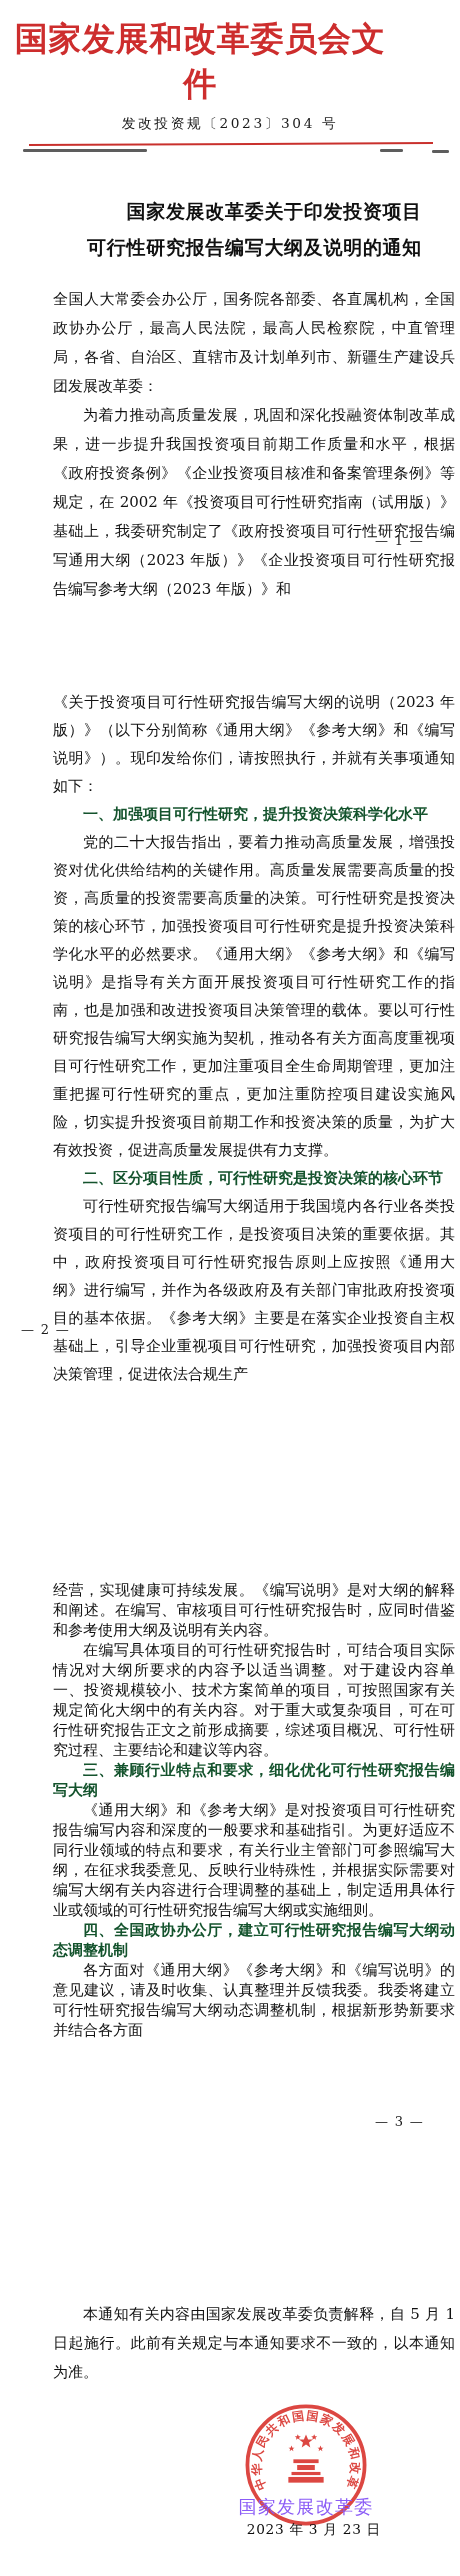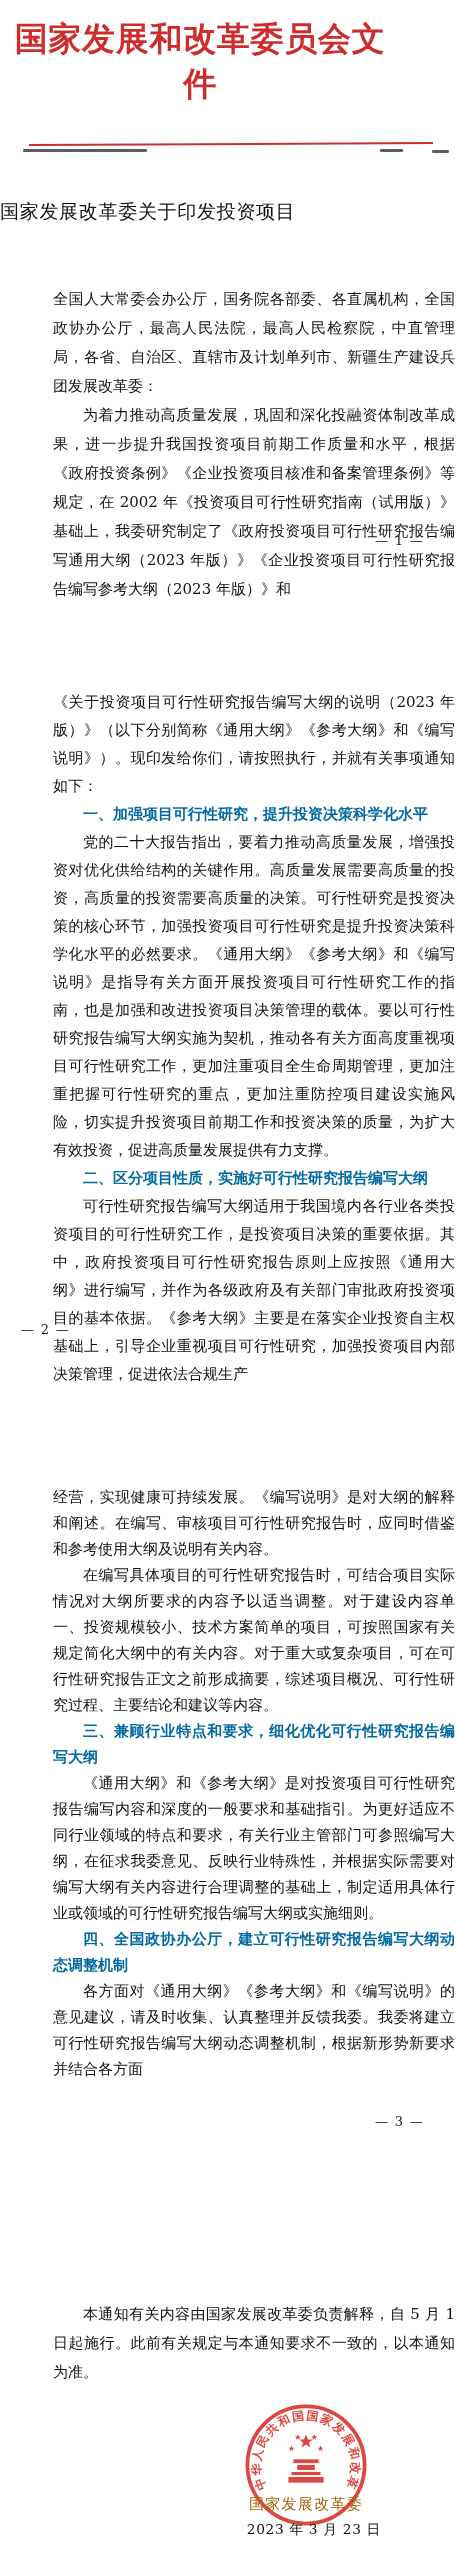--- a/index.html
+++ b/index.html
@@ -9,68 +9,70 @@
 
   .red-header { position:absolute; top:17px; left:0; width:400px; text-align:center;
     font-size:33px; font-weight:bold; color:#cd2d2d; letter-spacing:0.7px;
     font-family:"DejaVu Serif","Liberation Serif",serif; }
   .doc-number { position:absolute; top:115px; left:0; width:460px; text-align:center;
     font-size:13.7px; letter-spacing:2.6px; color:#1a1a1a; }
   .red-rule { position:absolute; top:143px; left:29px; width:404px; height:2px;
     background:#c9302c; transform:rotate(-0.25deg); }
   .artifact { position:absolute; background:#303030; border-radius:1.3px; opacity:.78; }
 
-  .title { position:absolute; top:193px; left:0; width:422px; text-align:left;
-    font-size:19px; font-weight:normal; color:#111; line-height:36px; letter-spacing:0.7px; }
+  .title { position:absolute; top:193px; left:0; width:422px; text-align:right;
+    font-size:19px; font-weight:bold; color:#111; line-height:36px; letter-spacing:0.7px; }
 
   .body { position:absolute; left:29px; width:402px; font-size:15px; color:#111;
     text-align:justify;margin-left:24px; }
   .b1 { top:285px; line-height:29px; }
   .b2 { top:688px; line-height:28px; }
-  .b3 { top:1484px; line-height:26px; }
+  .b3 { top:1580px; line-height:20px; }
   .b4 { top:2300px; line-height:29px; }
   p.indent { text-indent:2em; }
-  p.heading { font-family:"DejaVu Sans","Liberation Sans",sans-serif; font-weight:bold; color:#0369a1; }
+  p.heading { font-family:"DejaVu Sans","Liberation Sans",sans-serif; font-weight:bold; color:#14532d; }
 
   .pagenum { position:absolute; font-size:13px; color:#1a1a1a; letter-spacing:1.3px; }
   .pn-right { right:36px; }
   .pn-left { left:21px; }
 
   .seal { position:absolute; left:243px; top:2402px; width:126px; height:126px; opacity:.9; z-index:1; }
   .sig  { position:absolute; left:231px; top:2495px; width:150px; text-align:center;
-    font-size:15px; color:#a16207; letter-spacing:1.3px; z-index:2; }
+    font-size:18px; color:#8b5cf6; letter-spacing:1.3px; z-index:2; }
   .date { position:absolute; left:231px; top:2521px; width:150px; text-align:right;
     font-size:13.7px; color:#0d0d0d; letter-spacing:0.7px; z-index:2; }
 </style>
 </head>
 <body>
 
 <div class="doc">
 
   <div class="red-header">国家发展和改革委员会文件</div>
+  <div class="doc-number">发改投资规〔2023〕304 号</div>
   <div class="red-rule"></div>
   <div class="artifact" style="left:23px;top:149px;width:124px;height:3.3px"></div>
   <div class="artifact" style="left:380px;top:149px;width:23.4px;height:2.6px"></div>
   <div class="artifact" style="left:432px;top:150px;width:17px;height:2.6px"></div>
 
   <div class="title">
     <span>国家发展改革委关于印发投资项目</span><br>
+    <span>可行性研究报告编写大纲及说明的通知</span>
   </div>
 
   <div class="body b1">
     <p>全国人大常委会办公厅，国务院各部委、各直属机构，全国政协办公厅，最高人民法院，最高人民检察院，中直管理局，各省、自治区、直辖市及计划单列市、新疆生产建设兵团发展改革委：</p>
     <p class="indent">为着力推动高质量发展，巩固和深化投融资体制改革成果，进一步提升我国投资项目前期工作质量和水平，根据《政府投资条例》《企业投资项目核准和备案管理条例》等规定，在 2002 年《投资项目可行性研究指南（试用版）》基础上，我委研究制定了《政府投资项目可行性研究报告编写通用大纲（2023 年版）》《企业投资项目可行性研究报告编写参考大纲（2023 年版）》和</p>
   </div>
   <div class="pagenum pn-right" style="top:533px">— 1 —</div>
 
   <div class="body b2">
     <p>《关于投资项目可行性研究报告编写大纲的说明（2023 年版）》（以下分别简称《通用大纲》《参考大纲》和《编写说明》）。现印发给你们，请按照执行，并就有关事项通知如下：</p>
     <p class="heading indent">一、加强项目可行性研究，提升投资决策科学化水平</p>
     <p class="indent">党的二十大报告指出，要着力推动高质量发展，增强投资对优化供给结构的关键作用。高质量发展需要高质量的投资，高质量的投资需要高质量的决策。可行性研究是投资决策的核心环节，加强投资项目可行性研究是提升投资决策科学化水平的必然要求。《通用大纲》《参考大纲》和《编写说明》是指导有关方面开展投资项目可行性研究工作的指南，也是加强和改进投资项目决策管理的载体。要以可行性研究报告编写大纲实施为契机，推动各有关方面高度重视项目可行性研究工作，更加注重项目全生命周期管理，更加注重把握可行性研究的重点，更加注重防控项目建设实施风险，切实提升投资项目前期工作和投资决策的质量，为扩大有效投资，促进高质量发展提供有力支撑。</p>
-    <p class="heading indent">二、区分项目性质，实施好可行性研究报告编写大纲</p>
+    <p class="heading indent">二、区分项目性质，可行性研究是投资决策的核心环节</p>
     <p class="indent">可行性研究报告编写大纲适用于我国境内各行业各类投资项目的可行性研究工作，是投资项目决策的重要依据。其中，政府投资项目可行性研究报告原则上应按照《通用大纲》进行编写，并作为各级政府及有关部门审批政府投资项目的基本依据。《参考大纲》主要是在落实企业投资自主权基础上，引导企业重视项目可行性研究，加强投资项目内部决策管理，促进依法合规生产</p>
   </div>
   <div class="pagenum pn-left" style="top:1322px">— 2 —</div>
 
   <div class="body b3">
     <p>经营，实现健康可持续发展。《编写说明》是对大纲的解释和阐述。在编写、审核项目可行性研究报告时，应同时借鉴和参考使用大纲及说明有关内容。</p>
     <p class="indent">在编写具体项目的可行性研究报告时，可结合项目实际情况对大纲所要求的内容予以适当调整。对于建设内容单一、投资规模较小、技术方案简单的项目，可按照国家有关规定简化大纲中的有关内容。对于重大或复杂项目，可在可行性研究报告正文之前形成摘要，综述项目概况、可行性研究过程、主要结论和建议等内容。</p>
     <p class="heading indent">三、兼顾行业特点和要求，细化优化可行性研究报告编写大纲</p>
     <p class="indent">《通用大纲》和《参考大纲》是对投资项目可行性研究报告编写内容和深度的一般要求和基础指引。为更好适应不同行业领域的特点和要求，有关行业主管部门可参照编写大纲，在征求我委意见、反映行业特殊性，并根据实际需要对编写大纲有关内容进行合理调整的基础上，制定适用具体行业或领域的可行性研究报告编写大纲或实施细则。</p>
     <p class="heading indent">四、全国政协办公厅，建立可行性研究报告编写大纲动态调整机制</p>

